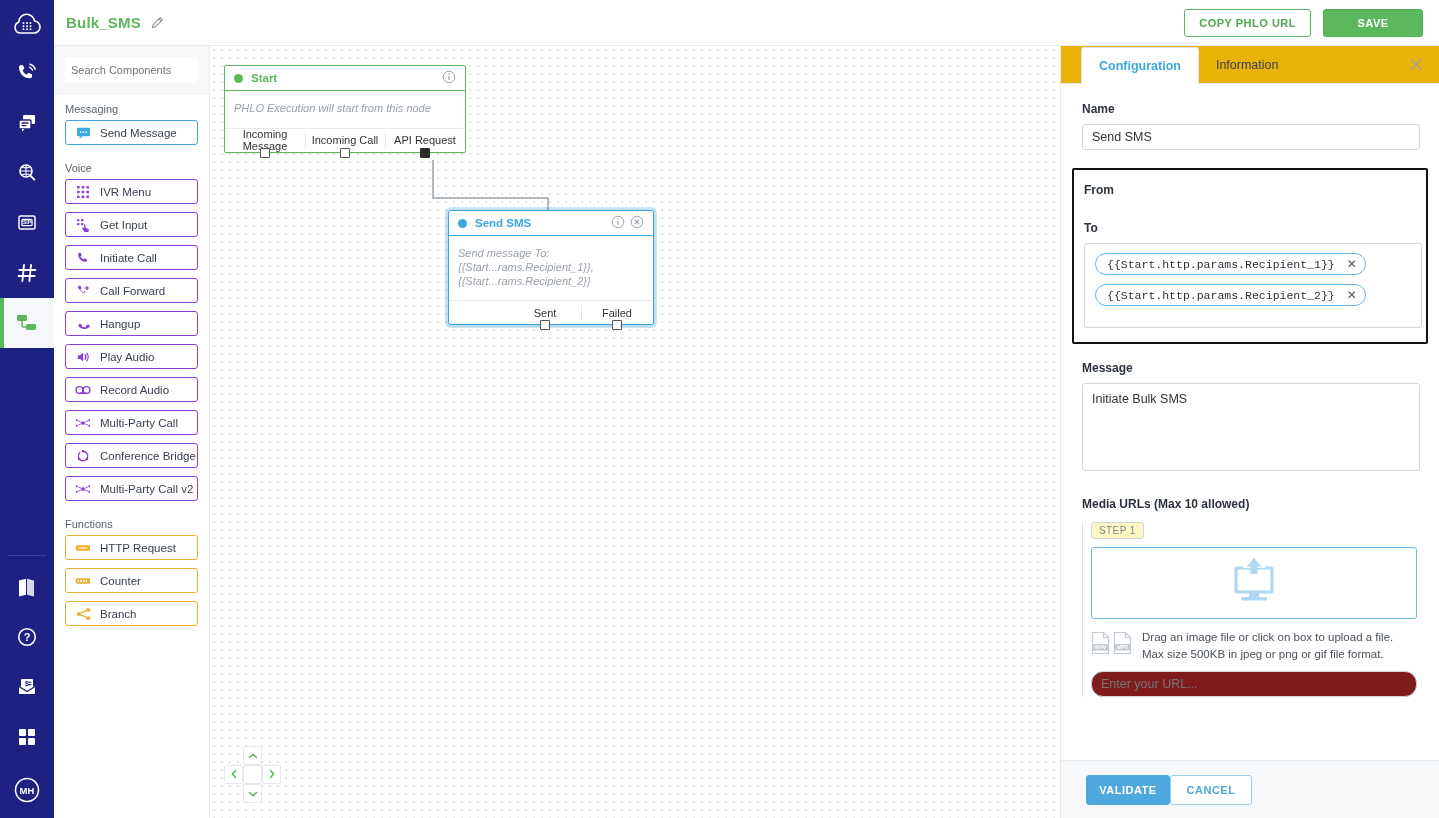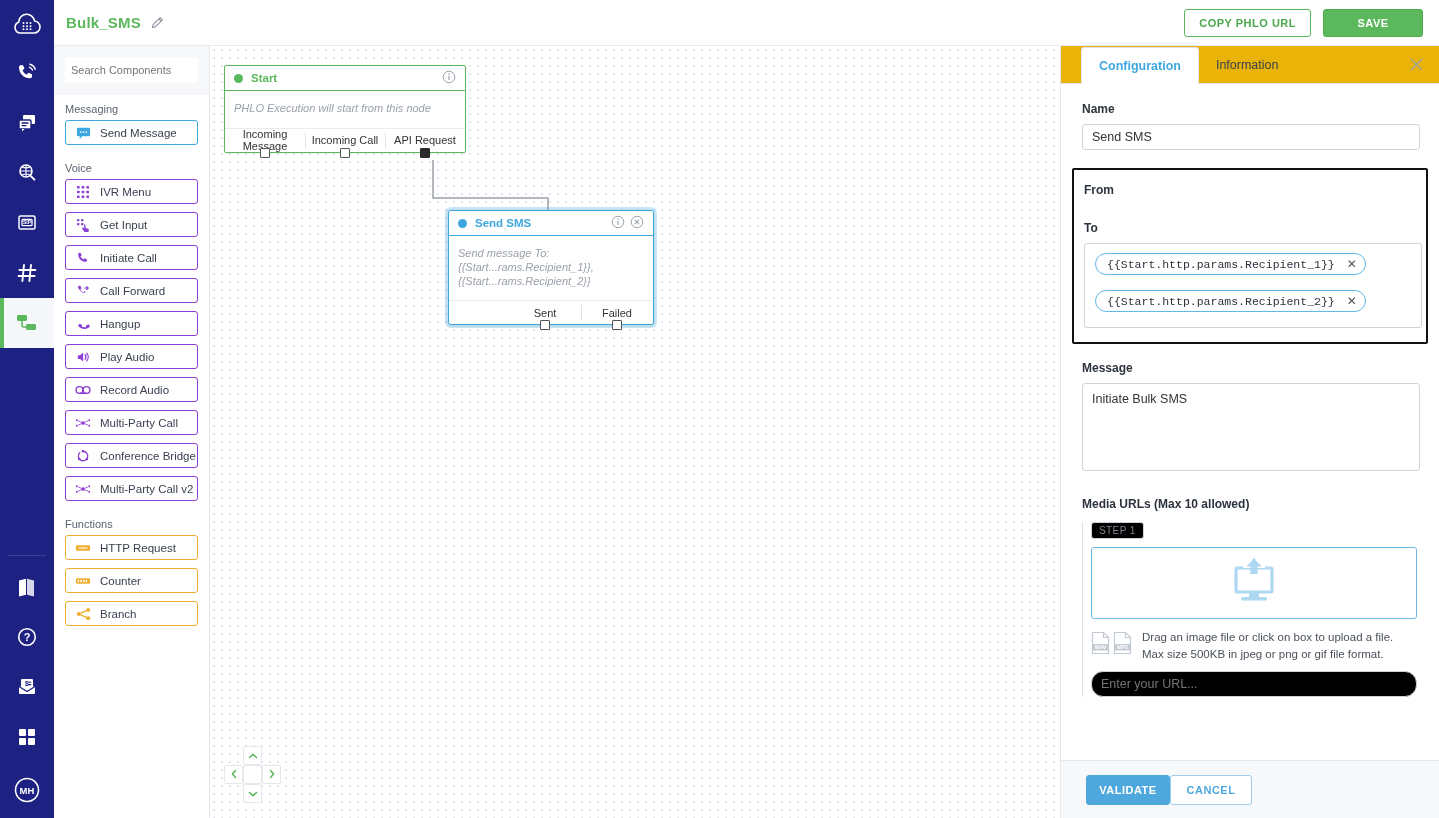--- a/index.html
+++ b/index.html
@@ -189,54 +189,54 @@
     margin:0 11px; padding:13px 0 14px 0;
     border:2px solid #111; border-radius:2px;
   }
   #highlight-box .fld-label { margin-left:10px; }
   #highlight-box .txt { margin-left:10px; width:338px; }
   #to-box {
     margin-left:10px; width:338px; min-height:85px;
     border:1px solid #cdd4dc; border-radius:3px; padding:9px 10px;
   }
   .chip {
-    display:flex; align-items:center; height:22px; margin-bottom:15px;
+    display:flex; align-items:center; height:22px; margin-bottom:9px;
     border:1px solid #62b8e8; border-radius:12px; padding:0 8px 0 11px;
     width:fit-content; background:#fff;
   }
   .chip-text {
     font-family:"Liberation Mono", monospace; font-size:11.5px; color:#2c333d;
   }
   .chip-x { margin-left:12px; font-size:12px; color:#555; cursor:pointer; line-height:1; }
   #msg-area {
     display:block; margin-left:21px; width:338px; height:88px;
     border:1px solid #cdd4dc; border-radius:3px; padding:8px 9px;
     font-size:12.5px; color:#333; resize:none; outline:none;
     font-family:"Liberation Sans", sans-serif;
   }
   #step-wrap {
     margin:11px 0 0 21px; width:346px;
     border-left:1px solid #dfe3e9; padding-left:8px; padding-top:0;
     position:relative;
   }
   #step-badge {
     display:inline-block; border:1px solid #cdd4dc; border-radius:3px;
-    font-size:10px; color:#7d848e; padding:2px 7px; background:#000000;
+    font-size:10px; color:#7d848e; padding:2px 7px; background:#fef9c3;
     letter-spacing:.4px; margin-bottom:8px;
   }
   #drop {
     width:326px; height:72px; border:1px solid #6cb9e8; border-radius:3px;
     display:flex; align-items:center; justify-content:center; cursor:pointer;
   }
   #hint-row { display:flex; align-items:flex-start; margin-top:10px; }
   #hint-text { font-size:11.5px; color:#4a515b; line-height:1.45; margin-left:10px; }
   #url-input {
     margin-top:9px; width:326px; height:26px; border:1px solid #cdd4dc;
     border-radius:12px; padding:0 9px; font-size:12.5px; color:#9aa3ad;
-    outline:none; font-family:"Liberation Sans", sans-serif; background:#000000;
+    outline:none; font-family:"Liberation Sans", sans-serif; background:#7f1d1d;
   }
   #footer {
     height:58px; background:#f6f8fa; border-top:1px solid #e6e9ee;
     display:flex; align-items:center; padding-left:25px; 
   }
   .btn-validate {
     width:84px; height:30px; background:#4fa8dd; border:1px solid #4fa8dd;
     border-radius:3px; color:#fff; font-size:11px; font-weight:bold;
     letter-spacing:.5px; cursor:pointer;
     display:flex; align-items:center; justify-content:center;

